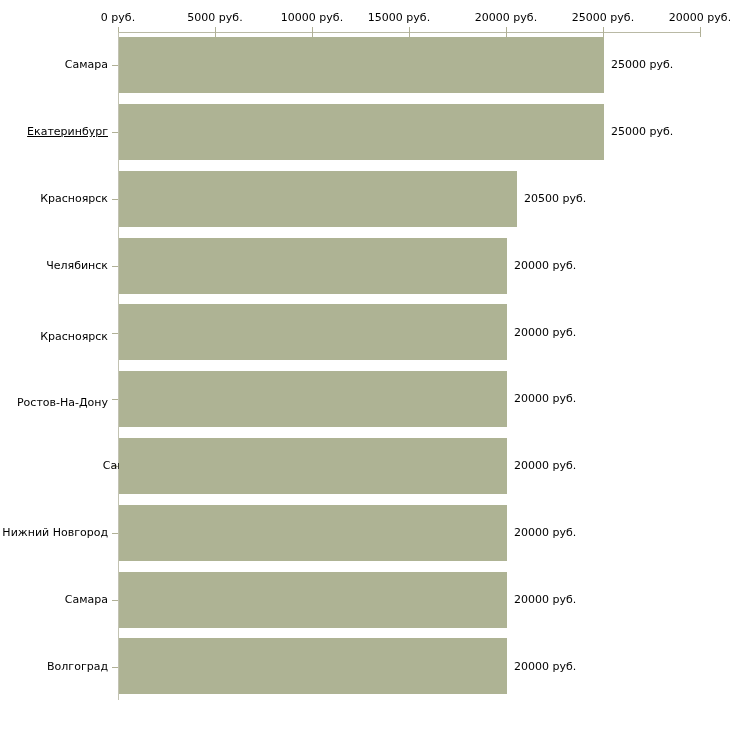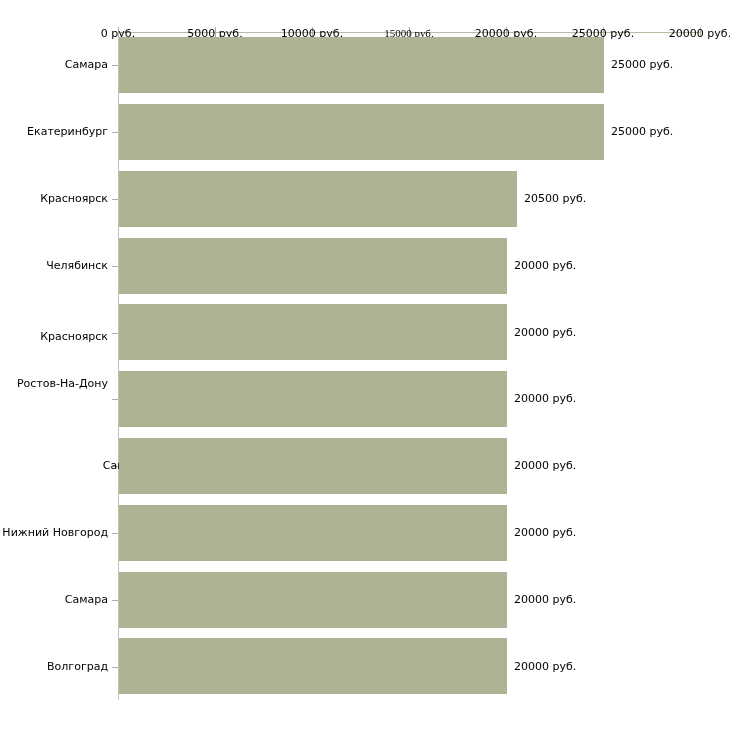--- a/index.html
+++ b/index.html
@@ -39,21 +39,20 @@
   }
   .x-tick-label {
     position: absolute;
     top: 11px;
     font-size: 11px;
     line-height: 13px;
     color: #000000;
     white-space: nowrap;
     transform: translateX(-50%);
     text-align: center;
-    margin-top: 16px;
   }
 
   
   .y-axis-line {
     position: absolute;
     left: 118px;
     top: 32px;
     width: 1px;
     height: 668px;
     background: #c2c2b2;
@@ -102,55 +101,55 @@
   <div>
     <div class="x-axis-line"></div>
     <div id="x-ticks">
         <div class="x-tick" style="left: 118px;"></div>
         <div class="x-tick-label" style="left: 118px;">0 руб.</div>
         <div class="x-tick" style="left: 215px;"></div>
         <div class="x-tick-label" style="left: 215px;">5000 руб.</div>
         <div class="x-tick" style="left: 312px;"></div>
         <div class="x-tick-label" style="left: 312px;">10000 руб.</div>
         <div class="x-tick" style="left: 409px;"></div>
-        <div class="x-tick-label" style="left: 409px; font-family: Liberation Serif, serif;">15000 руб.</div>
+        <div class="x-tick-label" style="left: 399px;">15000 руб.</div>
         <div class="x-tick" style="left: 506px;"></div>
         <div class="x-tick-label" style="left: 506px;">20000 руб.</div>
         <div class="x-tick" style="left: 603px;"></div>
         <div class="x-tick-label" style="left: 603px;">25000 руб.</div>
         <div class="x-tick" style="left: 700px;"></div>
         <div class="x-tick-label" style="left: 700px;">20000 руб.</div>
       </div>
   </div>
 
   <div>
     <div class="y-axis-line"></div>
     <div id="y-ticks">
         <div class="y-tick" style="top: 65px;"></div>
         <div class="y-label-col" style="top: 58.4px;">
           <div class="y-tick-label" style="position: static;">Самара</div>
         </div>
         <div class="y-tick" style="top: 132px;"></div>
         <div class="y-label-col" style="top: 125.2px;">
-          <div class="y-tick-label" style="position: static;">Екатеринбург</div>
+          <div class="y-tick-label" style="position: static; text-decoration: underline;">Екатеринбург</div>
         </div>
         <div class="y-tick" style="top: 199px;"></div>
         <div class="y-label-col" style="top: 192px;">
           <div class="y-tick-label" style="position: static;">Красноярск</div>
         </div>
         <div class="y-tick" style="top: 266px;"></div>
         <div class="y-label-col" style="top: 258.8px;">
           <div class="y-tick-label" style="position: static;">Челябинск</div>
         </div>
         <div class="y-tick" style="top: 333px;"></div>
         <div class="y-label-col" style="top: 330px;">
           <div class="y-tick-label" style="position: static;">Красноярск</div>
         </div>
         <div class="y-tick" style="top: 399px;"></div>
-        <div class="y-label-col" style="top: 377px;">
+        <div class="y-label-col" style="top: 396px;">
           <div class="y-tick-label" style="position: static;">Ростов-На-Дону</div>
         </div>
         <div class="y-tick" style="top: 466px;"></div>
         <div class="y-label-col" style="top: 459.2px; margin-left: 38px;">
           <div class="y-tick-label" style="position: static;">Самара</div>
         </div>
         <div class="y-tick" style="top: 533px;"></div>
         <div class="y-label-col" style="top: 526px;">
           <div class="y-tick-label" style="position: static;">Нижний Новгород</div>
         </div>

